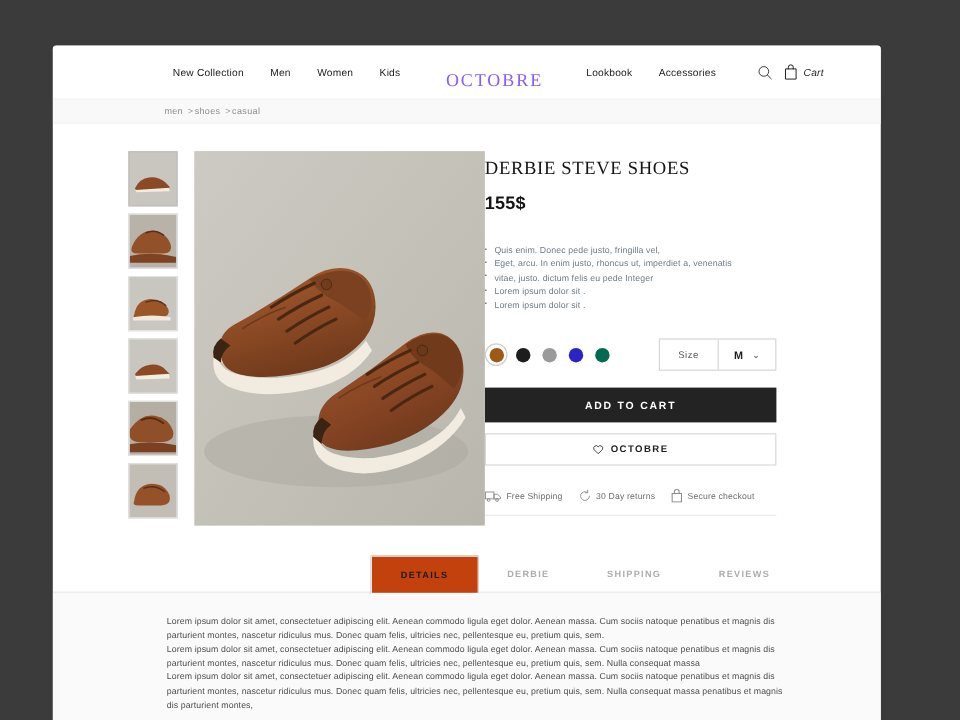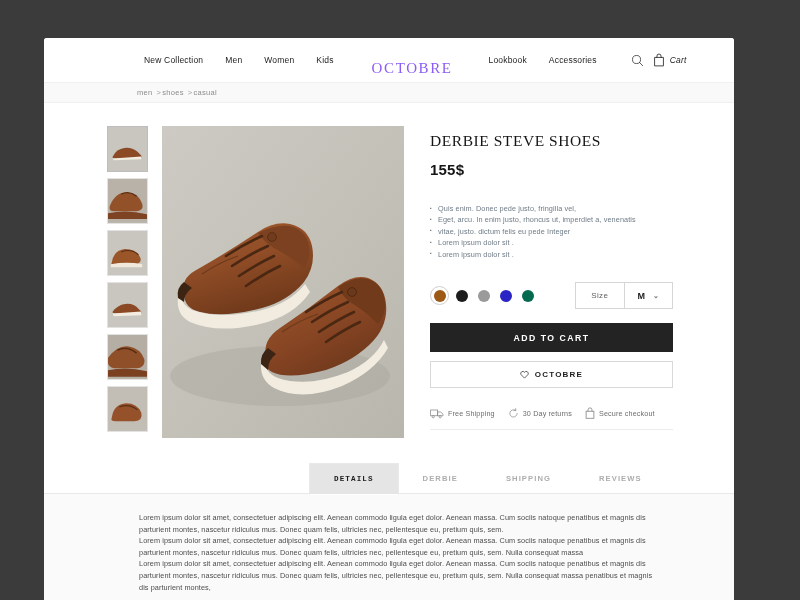--- a/index.html
+++ b/index.html
@@ -152,21 +152,20 @@
     height: 312px;
     margin-left: 14px;
     background: #c4c2bb;
     position: relative;
     overflow: hidden;
     cursor: pointer;
   }
 
   
   .info {
-    margin-left: 26px;
     width: 243px;
     padding-top: 6px;
   }
 
   .title {
     font-family: "Liberation Serif", serif;
     font-size: 15.5px;
     letter-spacing: 0.55px;
     color: #151515;
     font-weight: normal;
@@ -321,28 +320,27 @@
     color: #adadad;
     font-weight: bold;
     padding: 0 24px;
     height: 31px;
     display: flex; align-items: center; justify-content: center;
     cursor: pointer;
     white-space: nowrap;
   }
   .tab.active {
     color: #1b1b1b;
-    background: #e5e5e5;
+    background: #c2410c;
     border: 1px solid #e9e9e9;
     border-bottom: 1px solid #fff;
     margin-bottom: -1px;
     position: relative;
     z-index: 2;
     height: 32px;
-    font-family: Liberation Mono, monospace;
   }
 
   
   .desc-section {
     background: #fafafa;
     padding: 18px 80px 0 95px;
     height: 120px;
   }
   .desc-p {
     font-size: 7.3px;

